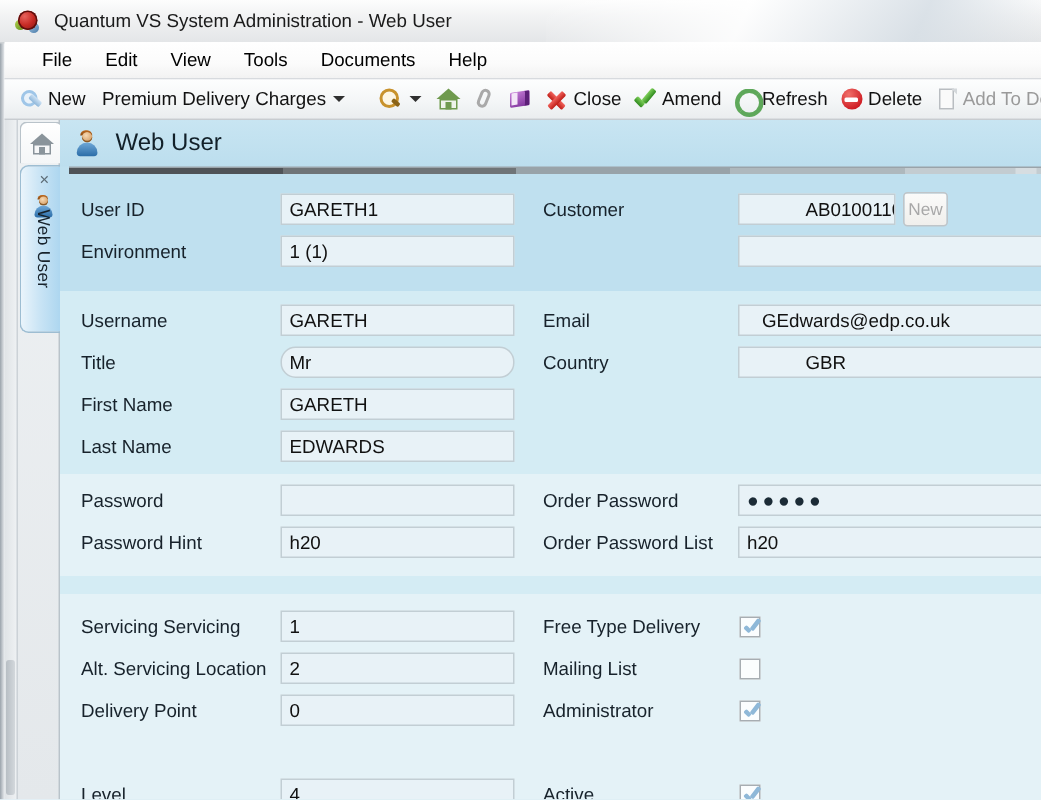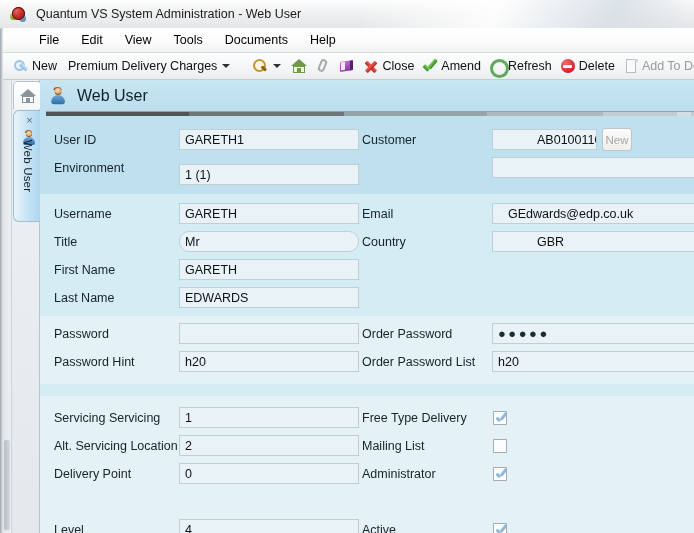--- a/index.html
+++ b/index.html
@@ -28,21 +28,21 @@
     box-shadow:inset 0 0 0 1px #5d0f0c;}
   .app-icon .leaf{position:absolute;left:0px;top:7px;width:7px;height:7px;border-radius:50% 0 50% 50%;
     background:linear-gradient(140deg,#b5d34e,#5d8c1c);}
   .app-icon .leaf2{position:absolute;left:9px;top:9px;width:7px;height:7px;border-radius:0 50% 50% 50%;
     background:linear-gradient(140deg,#a9c9e8,#4a7ca8);}
   .title-text{margin-left:9px;font-size:12.5px;color:#1a1a1a;white-space:nowrap;position:relative;}
 
   
   .menubar{position:absolute;left:3px;top:28px;width:691px;height:25px;
     background:linear-gradient(180deg,#ffffff 0%,#fbfbfb 60%,#f2f2f2 100%);
-    border-bottom:1px solid #d7dade;display:flex;align-items:center;padding-left:25px;box-sizing:border-box;}
+    border-bottom:1px solid #d7dade;display:flex;align-items:center;padding-left:14px;box-sizing:border-box;}
   .menuitem{font-size:12.5px;color:#000;padding:3px 11px;white-space:nowrap;cursor:default;}
 
   
   .toolbar{position:absolute;left:3px;top:53px;width:691px;height:27px;
     background:linear-gradient(180deg,#fdfefe 0%,#f4f6f7 55%,#eaedef 100%);
     border-bottom:1px solid #c8ccd0;display:flex;align-items:center;padding-left:6px;box-sizing:border-box;
     white-space:nowrap;overflow:hidden;}
   .tbtn{display:inline-flex;align-items:center;height:22px;padding:0 4px;font-size:12.5px;color:#111;cursor:default;}
   .tbtn.disabled{color:#9a9a9a;}
   .tlabel{margin-left:3px;}
@@ -147,21 +147,21 @@
     background:linear-gradient(180deg,#fbfbfa,#f0efec);font-size:11.5px;color:#a8a8a8;
     display:flex;align-items:center;justify-content:center;box-sizing:border-box;}
   .cb{position:absolute;width:14px;height:14px;border:1px solid #a7adb2;background:#fbfdfe;box-sizing:border-box;}
   .cb .tick{position:absolute;left:1px;top:-1px;width:12px;height:14px;}
   .cb .tick .s{position:absolute;background:#8fb8d8;border-radius:1px;}
   .cb .tick .s1{left:1px;top:7px;width:5px;height:2.6px;transform:rotate(45deg);}
   .cb .tick .s2{left:3.5px;top:4px;width:9px;height:2.6px;transform:rotate(-52deg);}
 
   
   .col-l-lbl{left:14px;}
-  .col-l-fld{left:139px;width:180px;}
+  .col-l-fld{left:147px;width:156px;}
   .col-r-lbl{left:322px;}
   .col-r-fld{left:452px;width:203px;}
   .col-r-fld-short{left:452px;width:105px;padding-left:44px;}
   .col-r-cb{left:453px;}
 </style>
 </head>
 <body>
 
 <div class="app">
 
@@ -308,21 +308,21 @@
               <span class="lbl">Customer</span>
             </div>
           <div class="fld col-r-fld-short" style="top:3px;">AB0100110</div>
           <div class="btn-new" style="left:562px;top:2px;">New</div>
         </div>
 
         <div class="row">
           <div class="cell col-l-lbl">
               <span class="lbl">Environment</span>
             </div>
-          <div class="fld col-l-fld" style="top:3px;margin-top:7px;">1 (1)</div>
+          <div class="fld col-l-fld" style="top:3px;">1 (1)</div>
           <div class="fld col-r-fld" style="top:3px;"></div>
         </div>
 
         <div style="height:12px;"></div>
       </div>
 
       <div class="band b">
         <div style="height:6px;"></div>
 
         <div class="row">

